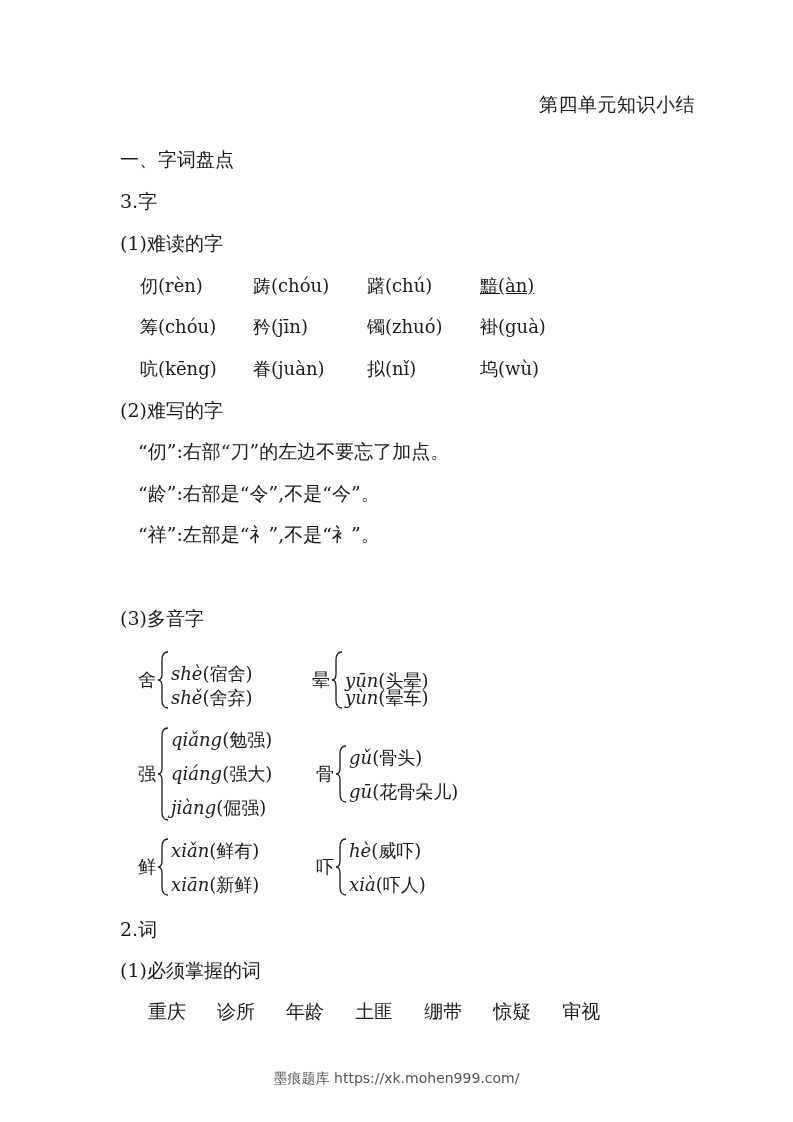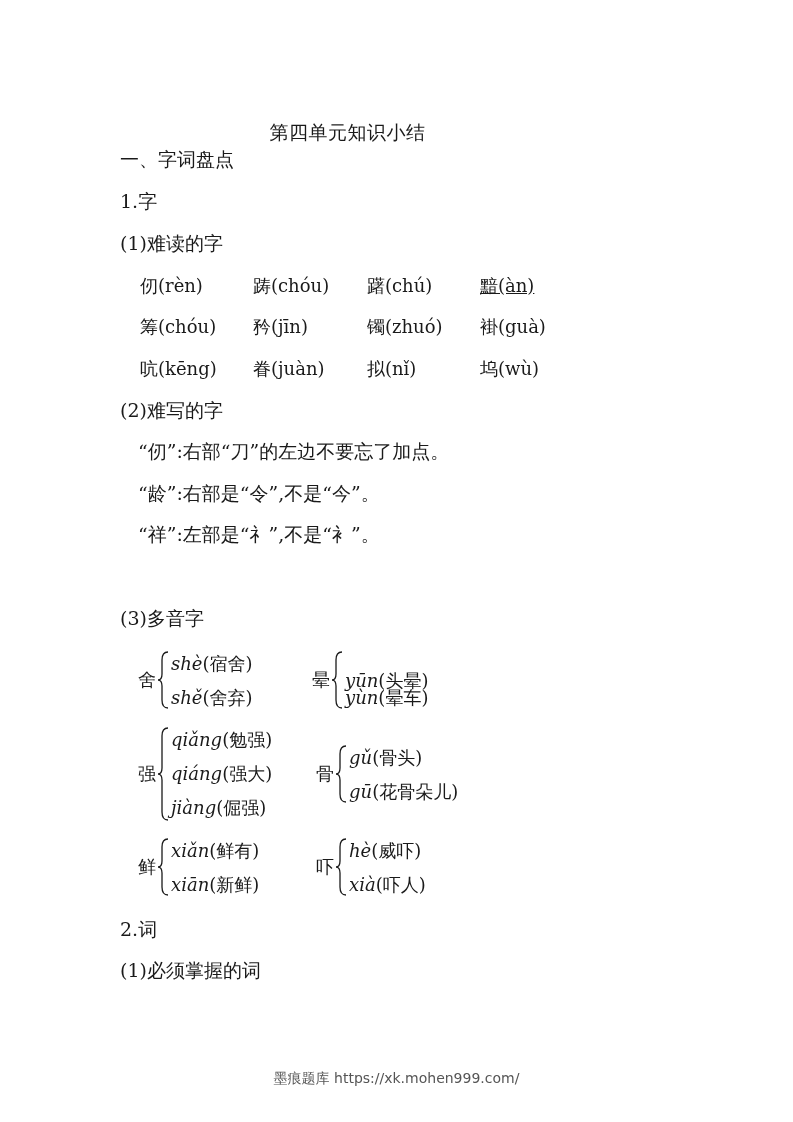--- a/index.html
+++ b/index.html
@@ -3,21 +3,21 @@
 <meta charset="utf-8">
 <style>
   html, body { margin: 0; padding: 0; background: #ffffff; }
   body {
     width: 793px; height: 1122px; position: relative; overflow: hidden;
     font-family: "DejaVu Serif", "Liberation Serif", serif;
     color: #1a1a1a;
   }
   .page { position: absolute; left: 0; top: 0; width: 793px; height: 1122px; }
   .title {
-    position: absolute; top: 120px; left: 0; width: 695px; text-align: center;
+    position: absolute; top: 92px; left: 0; width: 695px; text-align: right;
     font-size: 19px; letter-spacing: 0.5px;
   }
   .line { position: absolute; left: 120px; font-size: 19px; white-space: nowrap; }
   .indent { left: 138px; }
   .grid-row { position: absolute; left: 140px; font-size: 18px; white-space: nowrap; }
   .grid-row span.cell { position: absolute; top: 0; }
   .poly { position: absolute; font-size: 18px; }
   .poly .head { position: absolute; }
   .poly .brace { position: absolute; }
   .poly .reading { position: absolute; white-space: nowrap; }
@@ -30,21 +30,21 @@
   }
 </style>
 </head>
 <body>
 
 <div class="page">
 
   <div class="title">第四单元知识小结</div>
 
   <div class="line" style="top:147px;">一、字词盘点</div>
-  <div class="line" style="top:189px;">1.字</div>
+  <div class="line" style="top:189px;">3.字</div>
   <div class="line" style="top:231px;">(1)难读的字</div>
 
   <div class="grid-row" style="top:274px;">
     <span class="cell" style="left:0px;">仞(rèn)</span>
     <span class="cell" style="left:113px;">踌(chóu)</span>
     <span class="cell" style="left:227px;">躇(chú)</span>
     <span class="cell" style="left:340px;text-decoration:underline;">黯(àn)</span>
   </div>
   <div class="grid-row" style="top:315px;">
     <span class="cell" style="left:0px;">筹(chóu)</span>
@@ -64,21 +64,21 @@
   <div class="line indent" style="top:481px;">“龄”:右部是“令”,不是“今”。</div>
   <div class="line indent" style="top:522px;">“祥”:左部是“礻”,不是“衤”。</div>
 
   <div class="line" style="top:606px;">(3)多音字</div>
 
   <div class="poly" style="left:138px; top:650px;">
     <span class="head" style="left:0; top:18px;">舍</span>
     <svg class="brace" style="left:20px; top:0;" width="12" height="60">
         <path d="M10 2 Q4 2 4 10 L4 24 Q4 30 0 30 Q4 30 4 36 L4 50 Q4 58 10 58" fill="none" stroke="#1a1a1a" stroke-width="1.3"></path>
       </svg>
-    <span class="reading" style="left:33px; top:2px;"><span class="py">shè</span><span>(宿舍)</span></span>
+    <span class="reading" style="left:33px; top:12px;"><span class="py">shè</span><span>(宿舍)</span></span>
     <span class="reading" style="left:33px; top:36px;"><span class="py">shě</span><span>(舍弃)</span></span>
   </div>
 
   <div class="poly" style="left:312px; top:650px;">
     <span class="head" style="left:0; top:18px;">晕</span>
     <svg class="brace" style="left:20px; top:0;" width="12" height="60">
         <path d="M10 2 Q4 2 4 10 L4 24 Q4 30 0 30 Q4 30 4 36 L4 50 Q4 58 10 58" fill="none" stroke="#1a1a1a" stroke-width="1.3"></path>
       </svg>
     <span class="reading" style="left:33px; top:2px;margin-top:17px;"><span class="py">yūn</span><span>(头晕)</span></span>
     <span class="reading" style="left:33px; top:36px;"><span class="py">yùn</span><span>(晕车)</span></span>
@@ -117,15 +117,24 @@
     <svg class="brace" style="left:20px; top:0;" width="12" height="60">
         <path d="M10 2 Q4 2 4 10 L4 24 Q4 30 0 30 Q4 30 4 36 L4 50 Q4 58 10 58" fill="none" stroke="#1a1a1a" stroke-width="1.3"></path>
       </svg>
     <span class="reading" style="left:33px; top:2px;"><span class="py">hè</span><span>(威吓)</span></span>
     <span class="reading" style="left:33px; top:36px;"><span class="py">xià</span><span>(吓人)</span></span>
   </div>
 
   <div class="line" style="top:917px;">2.词</div>
   <div class="line" style="top:958px;">(1)必须掌握的词</div>
 
+  <div class="words">
+    <span>重庆</span>
+    <span>诊所</span>
+    <span>年龄</span>
+    <span>土匪</span>
+    <span>绷带</span>
+    <span>惊疑</span>
+    <span>审视</span>
+  </div>
 
   <div class="footer">墨痕题库 https://xk.mohen999.com/</div>
 </div>
 
 </body></html>

